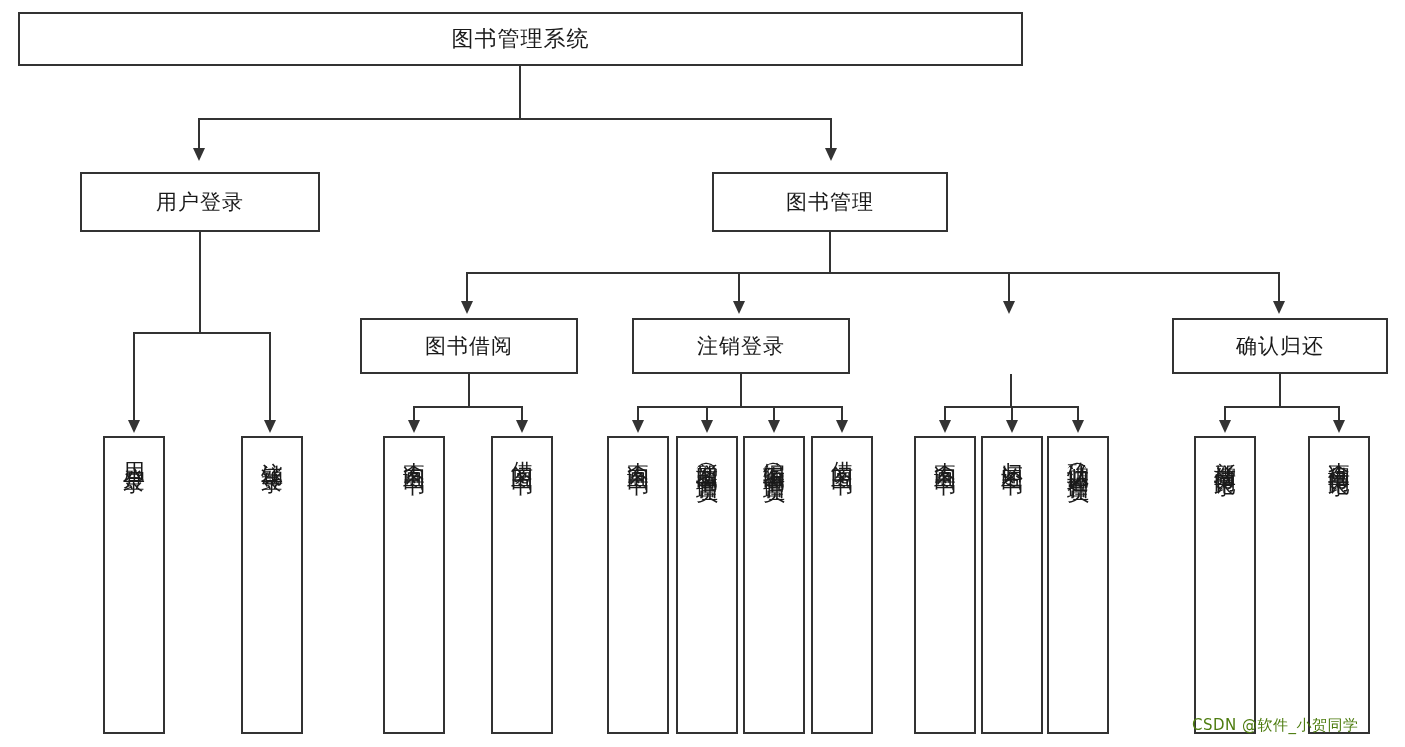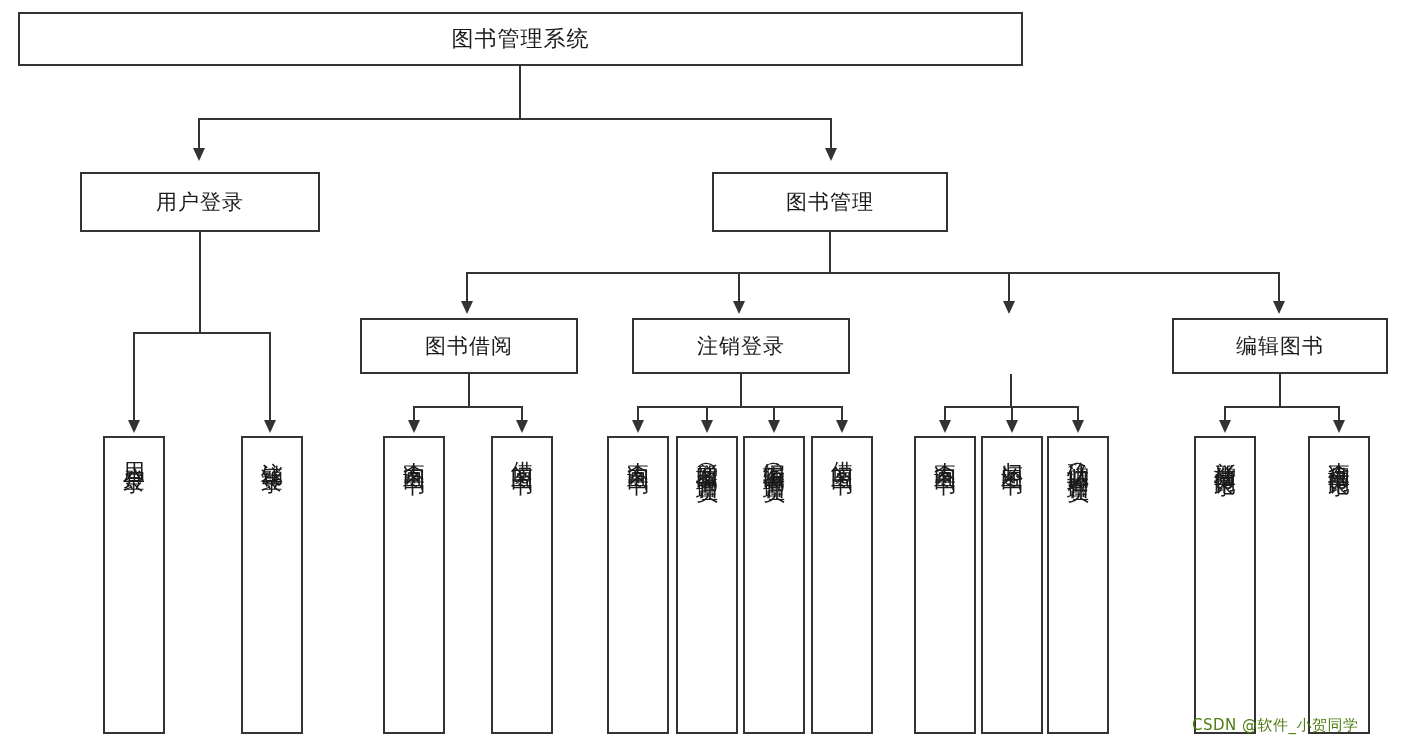--- a/index.html
+++ b/index.html
@@ -127,21 +127,21 @@
   <div class="vline" style="left:1278px; top:272px; width:2px; height:31px;"></div>
   <div class="arrow" style="left:1273px; top:301px;"></div>
 
   <div class="node h-node" style="left:360px; top:318px; width:218px; height:56px;">
     <span class="node-label">图书借阅</span>
   </div>
   <div class="node h-node" style="left:632px; top:318px; width:218px; height:56px;">
     <span class="node-label">注销登录</span>
   </div>
   <div class="node h-node" style="left:1172px; top:318px; width:216px; height:56px;">
-    <span class="node-label">编辑图书</span>
+    <span class="node-label">确认归还</span>
   </div>
 
   <div class="vline" style="left:468px; top:374px; width:2px; height:33px;"></div>
   <div class="hline" style="left:413px; top:406px; width:110px; height:2px;"></div>
   <div class="vline" style="left:413px; top:406px; width:2px; height:16px;"></div>
   <div class="arrow" style="left:408px; top:420px;"></div>
   <div class="vline" style="left:521px; top:406px; width:2px; height:16px;"></div>
   <div class="arrow" style="left:516px; top:420px;"></div>
 
   <div class="vline" style="left:740px; top:374px; width:2px; height:33px;"></div>

